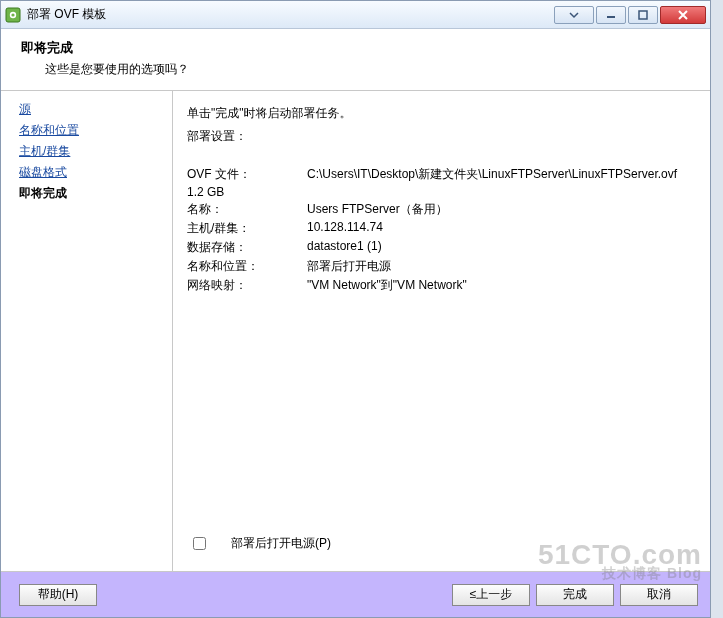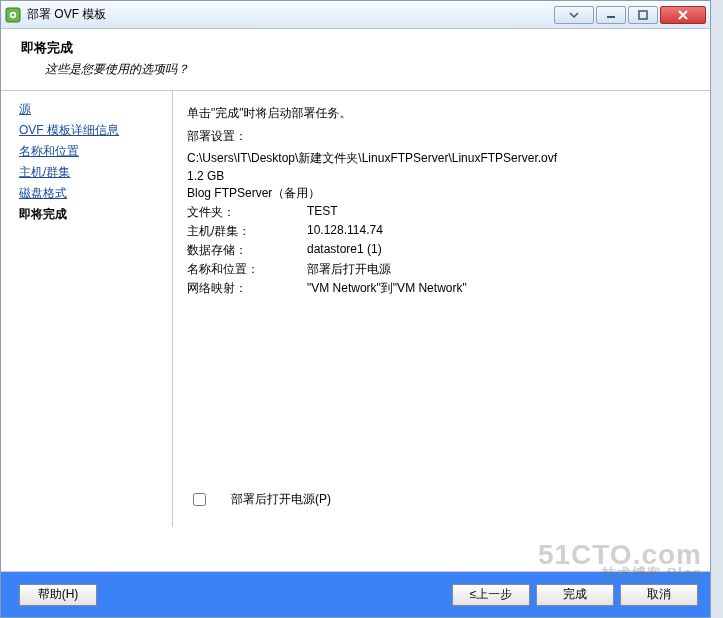--- a/index.html
+++ b/index.html
@@ -48,21 +48,21 @@
     background: linear-gradient(#f07a7a, #d23a3a);
     border-color: #a02a2a;
     color: #fff;
   }
   .header-area {
     padding: 10px 16px 12px 20px;
     border-bottom: 1px solid #c8c8c8;
     background: #fff;
   }
   .header-title { font-weight: bold; font-size: 13px; margin-bottom: 4px; }
-  .header-sub { margin-left: 24px; font-style: italic; }
+  .header-sub { margin-left: 24px; }
   .body-area {
     flex: 1;
     display: flex;
     background: #f4f4f4;
   }
   .sidebar {
     width: 172px;
     background: #fff;
     border-right: 1px solid #c8c8c8;
     padding: 10px 8px 10px 18px;
@@ -81,40 +81,39 @@
     margin-bottom: 4px;
   }
   .main {
     flex: 1;
     background: #fff;
     padding: 14px 14px 8px 14px;
     display: flex;
     flex-direction: column;
   }
   .instruction { margin-bottom: 6px; }
-  .settings-label { margin-bottom: 4px; }
+  .settings-label { margin-bottom: 20px; }
   .kv-table { width: 100%; }
   .kv-row { display: flex; padding: 1px 0; }
   .kv-key { width: 120px; flex: none; }
   .kv-val { flex: 1; }
   .main-spacer { flex: 1; }
   .checkbox-row {
     display: flex; align-items: center;
     gap: 22px;
     padding: 4px 0 10px 2px;
   }
   .checkbox-row input { width: 13px; height: 13px; }
   .footer {
     height: 46px;
     border-top: 1px solid #c8c8c8;
-    background: #3b82f6;
+    background: #c4b5fd;
     display: flex;
     align-items: center;
     padding: 0 12px;
-    margin-top: 44px;
   }
   .footer .spacer { flex: 1; }
   .btn {
     min-width: 78px;
     height: 22px;
     border: 1px solid #888;
     background: linear-gradient(#fdfdfd, #e4e4e4);
     font-size: 12px;
     padding: 0 10px;
     margin-left: 6px;
@@ -177,44 +176,41 @@
   </div>
 
   <div class="header-area">
     <div class="header-title">即将完成</div>
     <div class="header-sub">这些是您要使用的选项吗？</div>
   </div>
 
   <div class="body-area">
     <div class="sidebar">
       <a class="step-link">源</a>
-      <a class="step-link">OVF 模板详细信息</a>
       <a class="step-link">名称和位置</a>
       <a class="step-link">主机/群集</a>
       <a class="step-link">磁盘格式</a>
       <span class="step-current">即将完成</span>
     </div>
 
     <div class="main">
       <div class="instruction">单击"完成"时将启动部署任务。</div>
       <div class="settings-label">部署设置：</div>
 
       <div class="kv-table">
         <div class="kv-row">
+          <div class="kv-key">OVF 文件：</div>
           <div class="kv-val">C:\Users\IT\Desktop\新建文件夹\LinuxFTPServer\LinuxFTPServer.ovf</div>
         </div>
         <div class="kv-row">
           <div class="kv-val">1.2 GB</div>
         </div>
         <div class="kv-row">
-          <div class="kv-val">Blog FTPServer（备用）</div>
-        </div>
-        <div class="kv-row">
-          <div class="kv-key">文件夹：</div>
-          <div class="kv-val">TEST</div>
+          <div class="kv-key">名称：</div>
+          <div class="kv-val">Users FTPServer（备用）</div>
         </div>
         <div class="kv-row">
           <div class="kv-key">主机/群集：</div>
           <div class="kv-val">10.128.114.74</div>
         </div>
         <div class="kv-row">
           <div class="kv-key">数据存储：</div>
           <div class="kv-val">datastore1 (1)</div>
         </div>
         <div class="kv-row">

